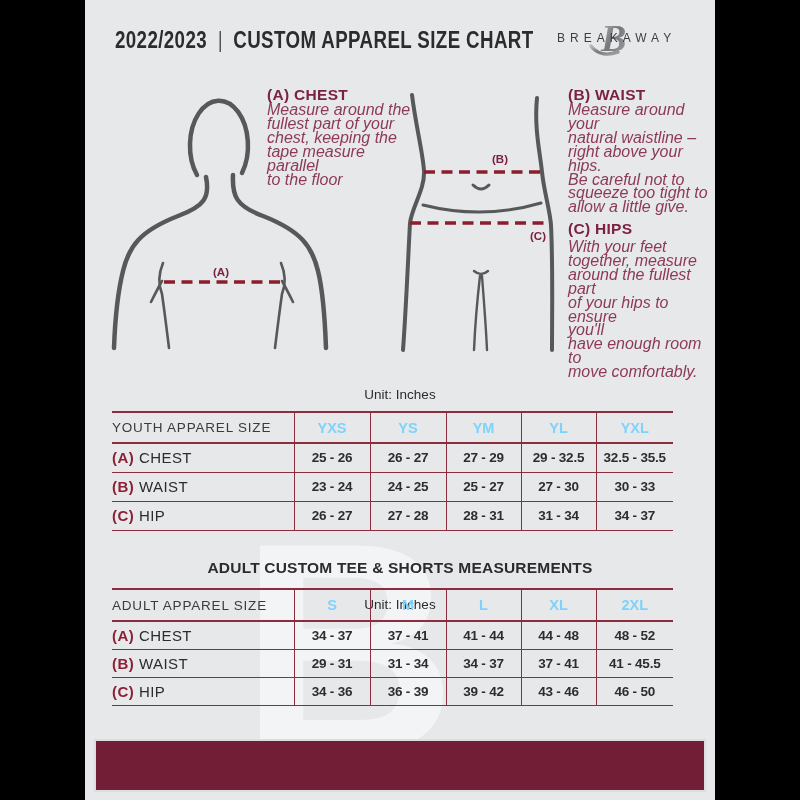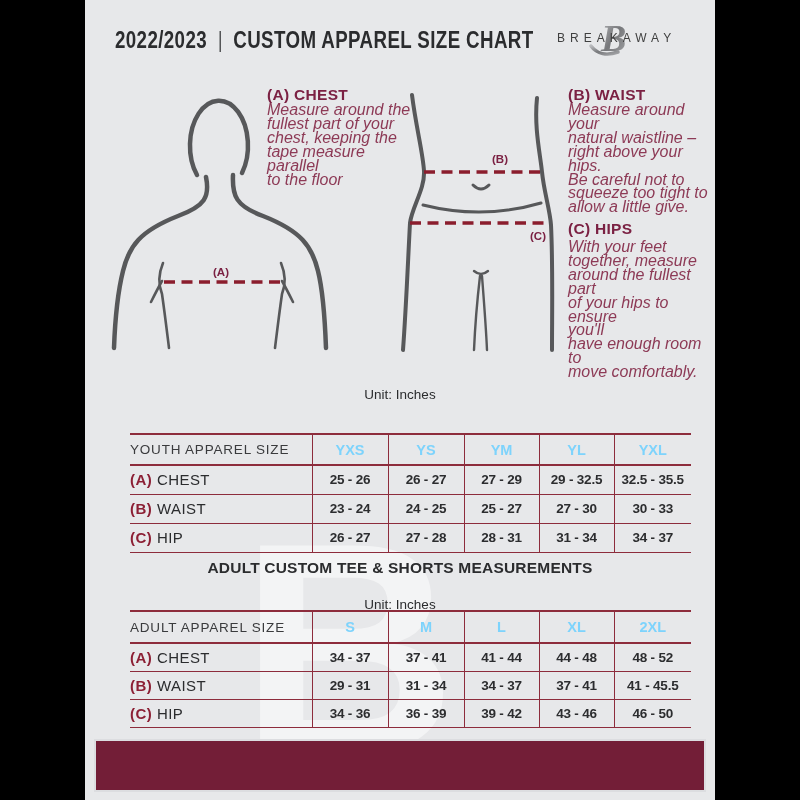--- a/index.html
+++ b/index.html
@@ -15,21 +15,21 @@
   .brand{position:absolute;left:557px;top:31px;font-size:12px;font-weight:400;color:#404040;letter-spacing:5px;white-space:nowrap;}
   .logo{position:absolute;left:503px;top:18px;}
 
   
   .sec-h{position:absolute;font-size:15.5px;font-weight:800;color:#7b2143;letter-spacing:.3px;white-space:nowrap;}
   .sec-p{position:absolute;font-size:16px;font-style:italic;font-weight:500;color:#8d3a56;line-height:13.9px;white-space:pre-line;width:150px;}
 
   
   .tbl-title{position:absolute;left:85px;width:630px;text-align:center;font-size:15.5px;font-weight:700;color:#2b2c2e;letter-spacing:.2px;}
   .tbl-unit{position:absolute;left:85px;width:630px;text-align:center;font-size:13.5px;font-weight:500;color:#2b2c2e;}
-  table.size{position:absolute;left:130px;width:561px;border-collapse:collapse;table-layout:fixed;background:transparent;margin-top:22px;}
+  table.size{position:absolute;left:112px;width:561px;border-collapse:collapse;table-layout:fixed;background:transparent;}
   table.size th,table.size td{padding:0;margin:0;}
   tr.hrow{border-top:2px solid #8d2c3c;border-bottom:2px solid #8d2c3c;}
   tr.drow{border-bottom:1.5px solid #8d2c3c;}
   td.vline,th.vline{border-left:1.5px solid #8d2c3c;}
   th.lbl{font-size:13.5px;font-weight:400;color:#3a3b3d;letter-spacing:.8px;text-align:left;padding-left:13px;}
   th.sz{font-size:14.5px;font-weight:700;color:#7dd3fc;text-align:center;}
   td.rowlbl{font-size:15px;color:#2b2c2e;text-align:left;padding-left:17px;letter-spacing:.4px;}
   td.rowlbl .pfx{font-weight:700;color:#8c2035;margin-right:5px;}
   td.val{font-size:13.5px;font-weight:600;color:#2c2d2f;text-align:center;letter-spacing:-.2px;}
   .y-hrow{height:31px;} .y-drow{height:29px;}

